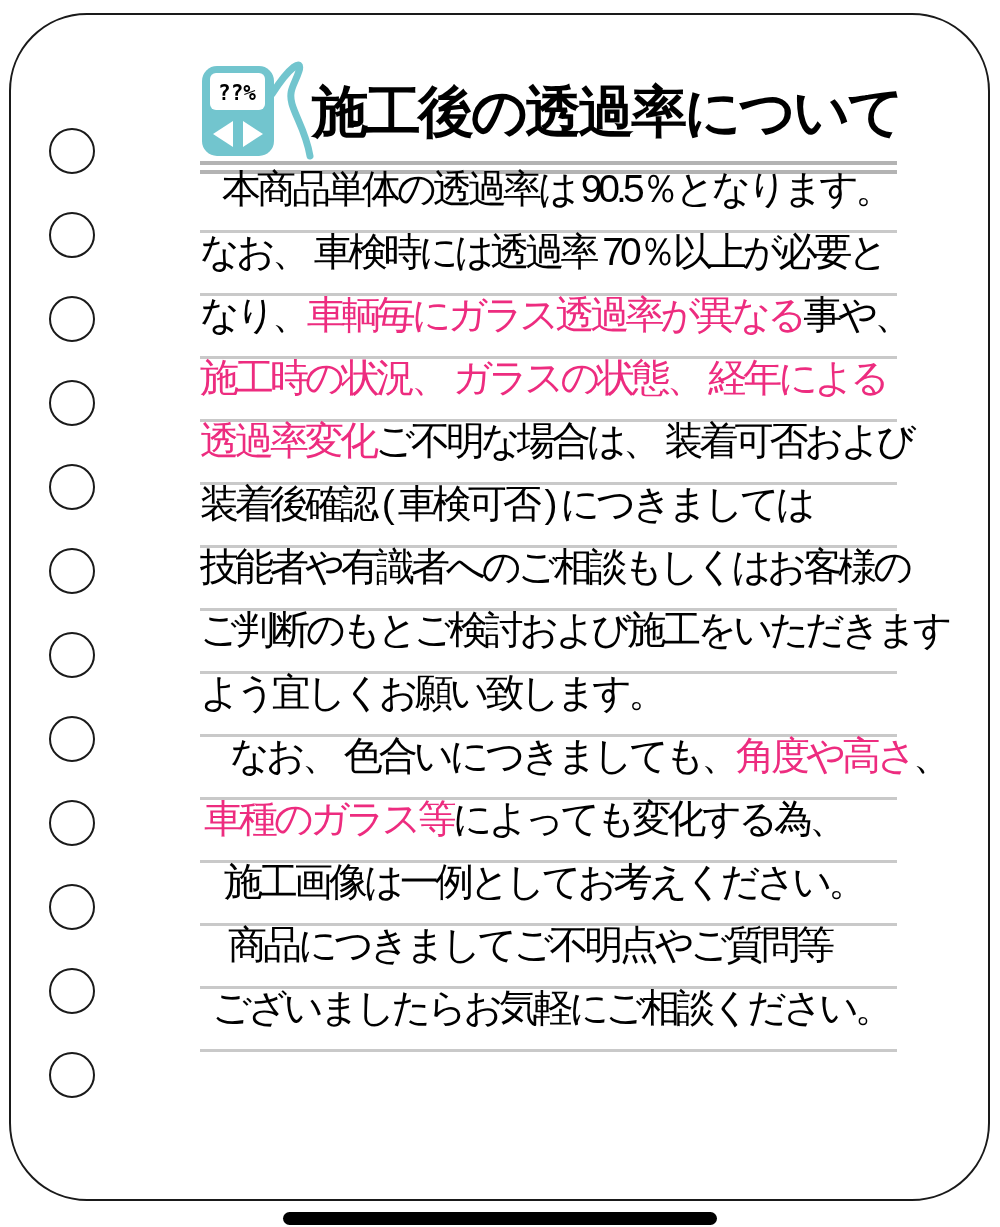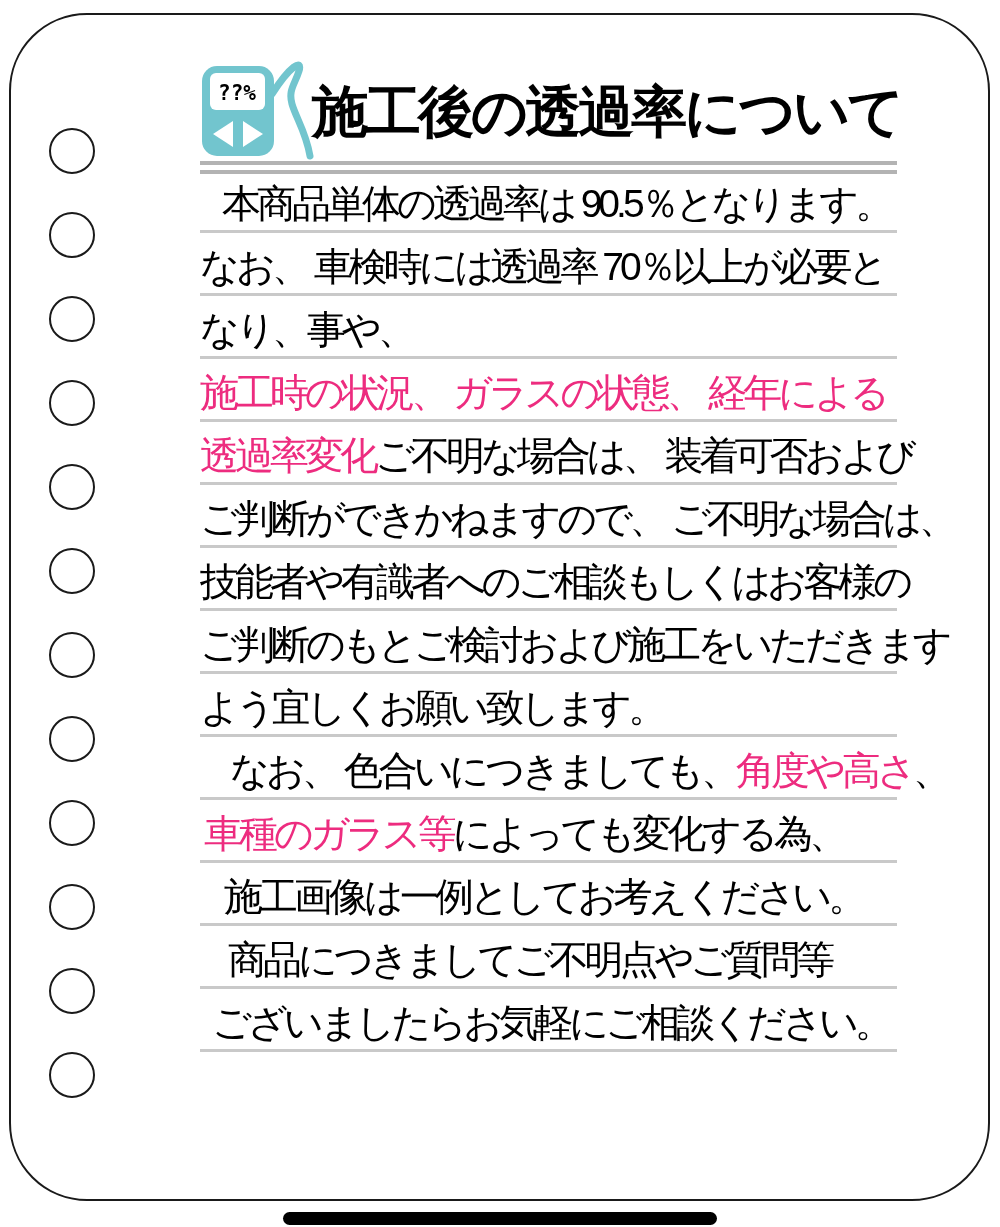--- a/index.html
+++ b/index.html
@@ -48,21 +48,21 @@
   .body-lines {
     position:absolute; left:200px; top:170px;
     width:697px;
   }
   .line {
     box-sizing:border-box;
     height:63px;
     border-bottom:3px solid var(--rule,#c9c9c9);
     display:flex;
     align-items:flex-end;
-    padding-bottom:7px;
+    padding-bottom:22px;
     font-size:39px;
     letter-spacing:-4px;
     white-space:nowrap;
     line-height:1;
   }
   .seg { color:#000; }
   .seg.pink { color:var(--pink,#ed2c7f); }
   .home-bar {
     position:absolute; left:283px; top:1212px;
     width:434px; height:13px;
@@ -110,31 +110,32 @@
 
 <div class="body-lines">
     <div class="line" style="padding-left: 22px;">
       <span class="seg">本商品単体の透過率は 90.5％となります。</span>
     </div>
     <div class="line">
       <span class="seg">なお、 車検時には透過率 70％以上が必要と</span>
     </div>
     <div class="line">
       <span class="seg">なり、 </span>
+      <span class="seg pink">車輌毎にガラス透過率が異なる</span>
       <span class="seg">事や、</span>
     </div>
     <div class="line">
       <span class="seg pink">施工時の状況、 ガラスの状態、 経年による</span>
     </div>
     <div class="line">
       <span class="seg pink">透過率変化</span>
       <span class="seg">ご不明な場合は、 装着可否および</span>
     </div>
     <div class="line">
-      <span class="seg">ご判断ができかねますので、 ご不明な場合は、</span>
+      <span class="seg">装着後確認 ( 車検可否 ) につきましては</span>
     </div>
     <div class="line">
       <span class="seg">技能者や有識者へのご相談もしくはお客様の</span>
     </div>
     <div class="line">
       <span class="seg">ご判断のもとご検討および施工をいただきます</span>
     </div>
     <div class="line">
       <span class="seg">よう宜しくお願い致します。</span>
     </div>

